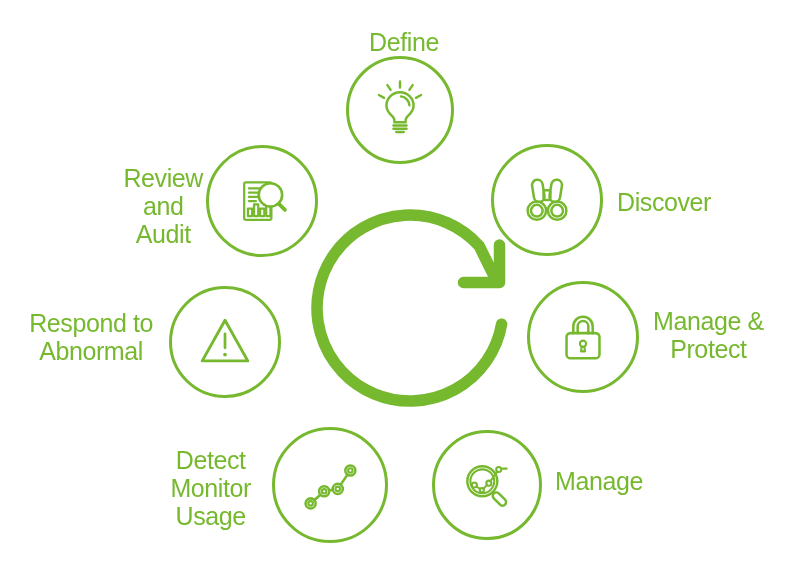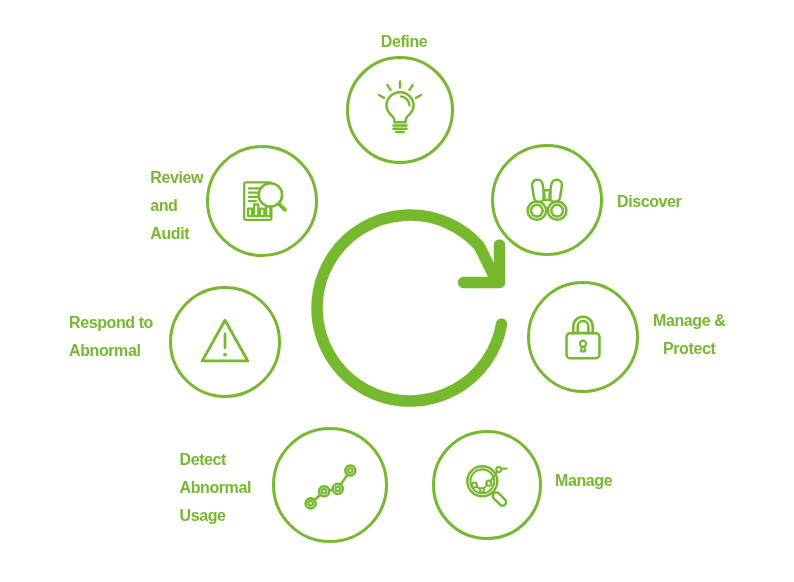--- a/index.html
+++ b/index.html
@@ -8,24 +8,24 @@
   .canvas {
     position:relative; width:794px; height:582px; background:#ffffff;
     font-family:"Liberation Sans", sans-serif; overflow:hidden;
   }
   .stage { display:contents; }
   .circle {
     position:absolute; border:3px solid var(--green); border-radius:50%;
     background:#fff; display:flex; align-items:center; justify-content:center;
   }
   .label {
-    position:absolute; color:var(--green); font-weight:700; font-size:16px;
+    position:absolute; color:var(--green); font-weight:400; font-size:25px;
     line-height:28px; letter-spacing:-0.4px; white-space:pre-line;
   }
-  .label.ralign { text-align:left; transform:translateY(-50%); }
+  .label.ralign { text-align:center; transform:translateY(-50%); }
   .label.lalign { text-align:center; transform:translateY(-50%); }
   .label.calign { text-align:center; transform:translate(-50%,-50%); }
   svg.icon { stroke:var(--green); fill:none; stroke-width:2.6; stroke-linecap:round; stroke-linejoin:round; }
   .center-arrow { position:absolute; left:300px; top:198px; width:220px; height:220px; }
 
   #define-circle   { left:346px; top:56px;  width:108px; height:108px; }
   #discover-circle { left:491px; top:144px; width:112px; height:112px; }
   #manage-circle   { left:527px; top:281px; width:112px; height:112px; }
   #monitor-circle  { left:432px; top:430px; width:110px; height:110px; }
   #detect-circle   { left:272px; top:427px; width:116px; height:116px; }
@@ -125,21 +125,21 @@
         <circle cx="26" cy="38.5" r="5.2"></circle>
           <circle cx="26" cy="38.5" r="2.3" stroke-width="2.2"></circle>
         <circle cx="40" cy="36" r="5.2"></circle>
           <circle cx="40" cy="36" r="2.3" stroke-width="2.2"></circle>
         <circle cx="53" cy="17" r="5.2"></circle>
           <circle cx="53" cy="17" r="2.3" stroke-width="2.2"></circle>
         <path d="M15.9 47.5 L22.1 42 M31.2 37.6 L34.9 36.9 M42.9 31.7 L50.1 21.3"></path>
       </svg>
     </div>
     <div class="label ralign" id="detect-label">Detect
-Abnormal
+Monitor
 Usage</div>
   </div>
 
   
   <div class="stage">
     <div class="circle" id="respond-circle">
       <svg class="icon" width="62" height="62" viewBox="0 0 64 64">
         <path d="M32 9.5 L55.5 51.5 H8.5 Z" stroke-width="3"></path>
         <path d="M32 23.5 V38" stroke-width="2.8"></path>
         <circle cx="32" cy="45" r="1.9" fill="#76b82e" stroke="none"></circle>

